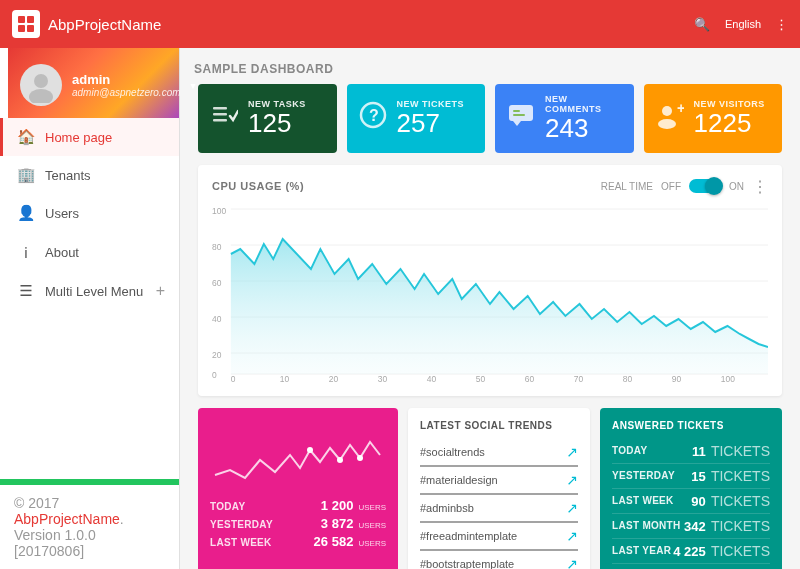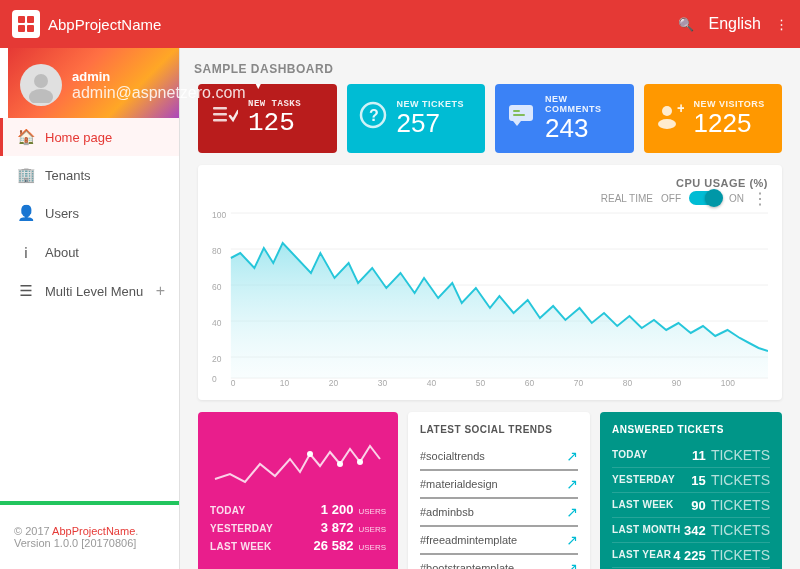--- a/index.html
+++ b/index.html
@@ -49,40 +49,40 @@
       width: 42px; height: 42px;
       border-radius: 50%;
       background: #e0e0e0;
       overflow: hidden;
       flex-shrink: 0;
       display: flex; align-items: center; justify-content: center;
     }
     .sidebar-avatar svg { width: 36px; height: 36px; }
     .sidebar-user-info { color: #fff; flex: 1; }
     .sidebar-username { font-weight: 600; font-size: 13px; }
-    .sidebar-email { font-size: 16px; opacity: 0.85; }
+    .sidebar-email { font-size: 10px; opacity: 0.85; font-style: italic; }
     .sidebar-chevron { color: #fff; font-size: 10px; cursor: pointer; }
     .sidebar-nav { flex: 1; }
     .sidebar-item {
       display: flex; align-items: center; gap: 10px;
       padding: 10px 14px;
       color: #555;
       cursor: pointer;
       border-left: 3px solid transparent;
       transition: background 0.2s;
       font-size: 13px;
     }
     .sidebar-item.active { border-left-color: #e53935; color: #e53935; background: #fff5f5; }
     .sidebar-item-icon { width: 18px; text-align: center; font-size: 15px; }
     .sidebar-item-add { margin-left: auto; font-size: 16px; color: #999; }
     .sidebar-footer {
-      padding: 20px 14px;
-      font-size: 11px;
+      padding: 10px 14px;
+      font-size: 14px;
       color: #999;
-      border-top: 4px solid #22c55e;
+      border-top: 6px solid #22c55e;
     }
     .sidebar-footer a { color: #e53935; text-decoration: none; }
 
     
     .main-content { flex: 1; overflow-y: auto; background: #f5f5f5; }
     .dashboard-header {
       padding: 14px 14px 8px;
       font-size: 12px;
       font-weight: 600;
       color: #888;
@@ -98,43 +98,42 @@
     .stat-card {
       flex: 1;
       border-radius: 4px;
       padding: 10px 12px;
       color: #fff;
       display: flex;
       align-items: center;
       gap: 10px;
       min-width: 0;
     }
-    .stat-card-pink { background: #b91c1c; font-family: Liberation Mono, monospace; }
+    .stat-card-pink { background: #14532d; }
     .stat-card-teal { background: #00bcd4; }
     .stat-card-green { background: #3b82f6; }
     .stat-card-orange { background: #ff9800; }
     .stat-card-icon { font-size: 22px; opacity: 0.9; flex-shrink: 0; }
     .stat-card-body { flex: 1; }
     .stat-card-label { font-size: 9px; font-weight: 600; letter-spacing: 0.5px; opacity: 0.9; text-transform: uppercase; }
     .stat-card-value { font-size: 26px; font-weight: 300; line-height: 1.1; }
 
     
     .chart-section {
       background: #fff;
       margin: 0 18px 12px;
       border-radius: 4px;
       padding: 12px 14px;
       box-shadow: 0 1px 3px rgba(0,0,0,0.08);
     }
     .chart-header {
       display: flex;
-      align-items: flex-end;
+      align-items: center;
       justify-content: space-between;
-      margin-bottom: 0;
-      flex-direction: column;
+      margin-bottom: 8px;
     }
     .chart-title { font-size: 11px; font-weight: 600; color: #777; letter-spacing: 0.5px; }
     .chart-controls { display: flex; align-items: center; gap: 8px; font-size: 10px; color: #999; }
     .toggle-switch {
       display: flex; align-items: center; gap: 4px;
     }
     .toggle-track {
       width: 32px; height: 14px;
       background: #00bcd4;
       border-radius: 7px;
@@ -217,21 +216,21 @@
         <rect x="2" y="2" width="7" height="7" rx="1" fill="#e53935"></rect>
         <rect x="11" y="2" width="7" height="7" rx="1" fill="#e53935"></rect>
         <rect x="2" y="11" width="7" height="7" rx="1" fill="#e53935"></rect>
         <rect x="11" y="11" width="7" height="7" rx="1" fill="#e53935"></rect>
       </svg>
     </div>
     <span class="top-navbar-title">AbpProjectName</span>
   </div>
   <div class="top-navbar-right">
     <span>🔍</span>
-    <span style="font-size:16px;text-align:right;">English</span>
+    <span style="font-size:11px;text-align:right;">English</span>
     <span>⋮</span>
   </div>
 </div>
 
 <div class="layout">
 
   <div class="sidebar">
     <div class="sidebar-user">
       <div class="sidebar-avatar">
         <svg viewBox="0 0 36 36" fill="none">

